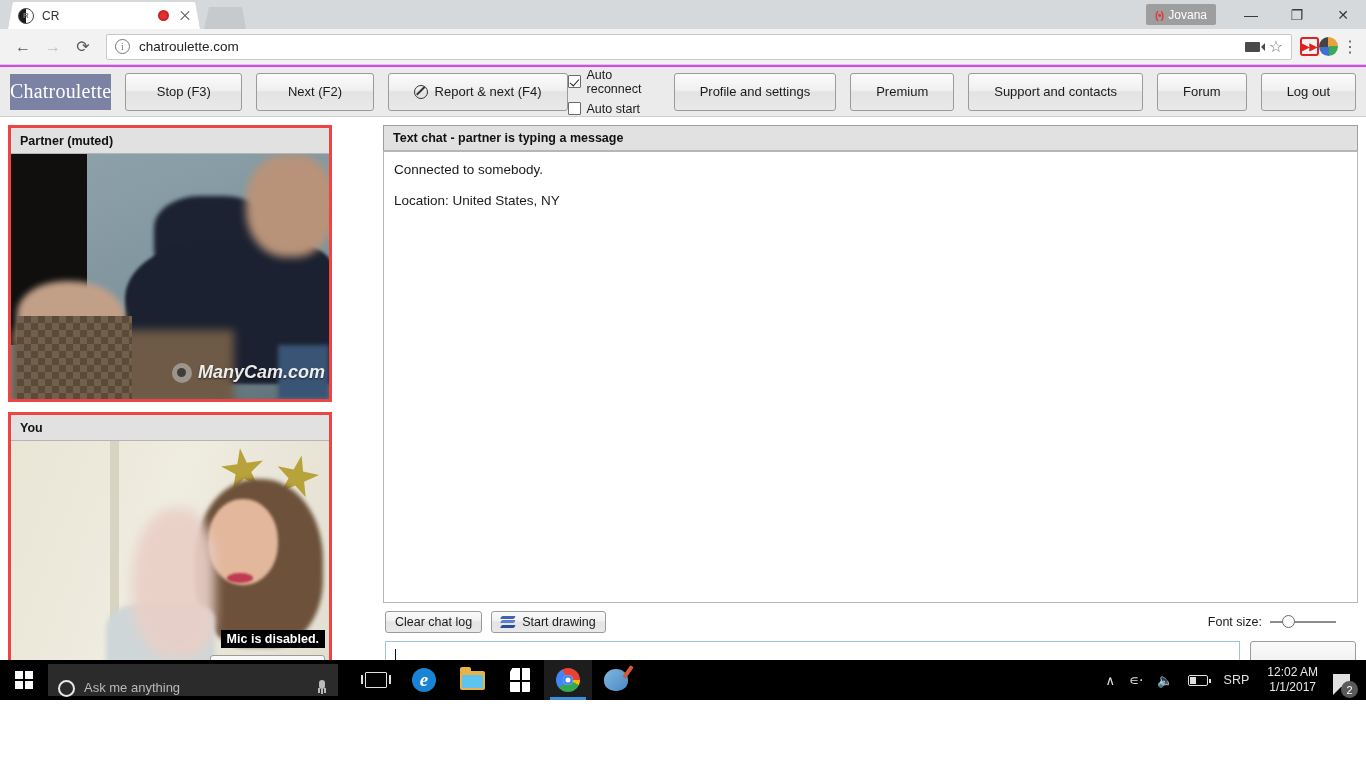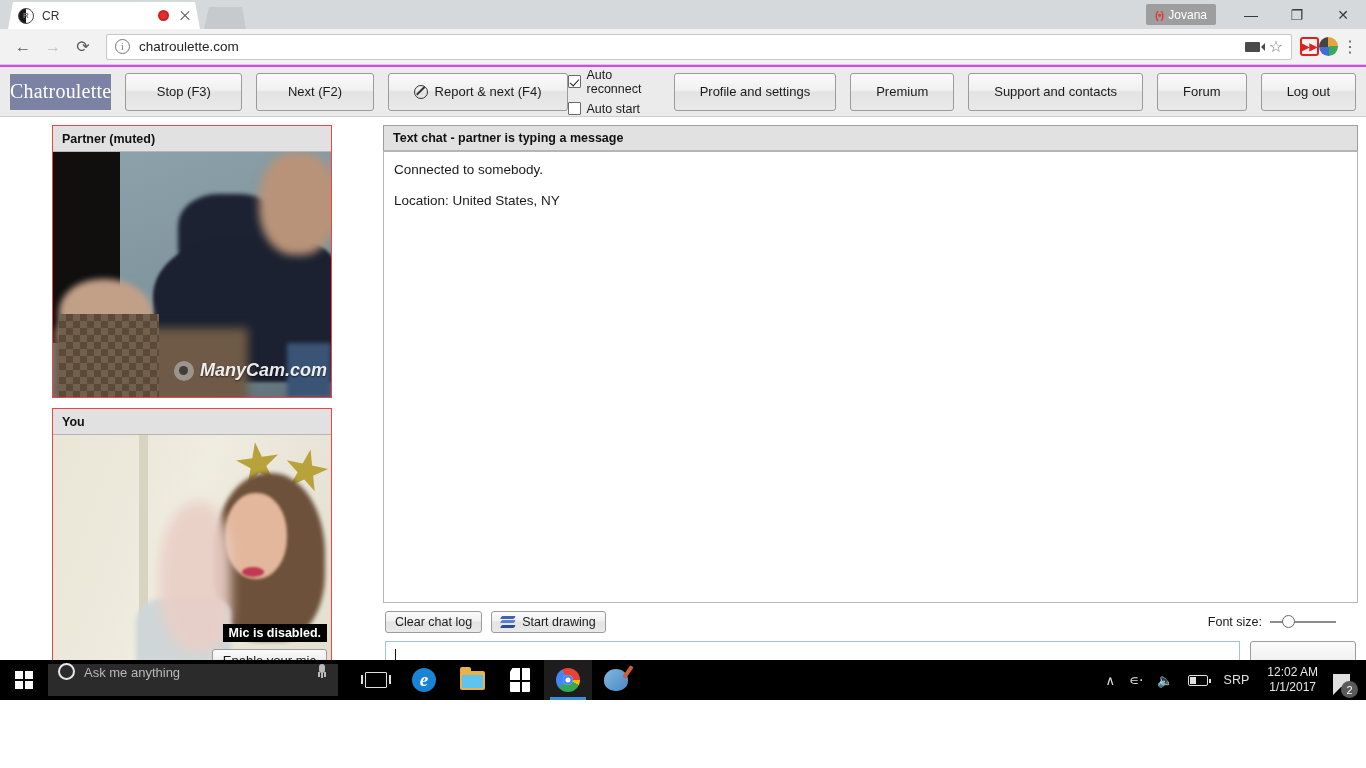--- a/index.html
+++ b/index.html
@@ -196,23 +196,23 @@
     width: 4px; height: 8px;
     border: solid #1a1a1a; border-width: 0 1.8px 1.8px 0;
     transform: rotate(42deg);
   }
 
   
   .cr-main { display: flex; padding: 8px; gap: 8px; height: 580px; }
 
   .left-col { width: 324px; flex: 0 0 324px; display: flex; flex-direction: column; gap: 10px; }
   .vid-panel {
-    border: 1px solid #ef4444;
+    border: 3px solid #ef4444;
     background: #e3e3e3;
-    display: flex; flex-direction: column; margin-left: 44px;
+    display: flex; flex-direction: column;
   }
   .vid-head {
     height: 26px; background: #e1e1e1;
     border-bottom: 1px solid #b5b5b5;
     display: flex; align-items: center;
     padding: 0 9px;
     font-size: 12.5px; font-weight: bold; color: #111;
   }
   .vid-body { position: relative; overflow: hidden; }
   #partner-video-body { height: 245px; background: #2a2a28; }
@@ -347,21 +347,21 @@
   }
   .start-btn {
     width: 48px; height: 40px; flex: 0 0 48px;
     display: flex; align-items: center; justify-content: center;
   }
   .win-logo { width: 18px; height: 18px; display: grid; grid-template-columns: 1fr 1fr; grid-template-rows: 1fr 1fr; gap: 2px; }
   .win-logo span { background: #ffffff; display: block; }
   .cortana {
     width: 290px; flex: 0 0 290px; height: 30px;
     background: #2b2b2b;
-    display: flex; align-items: flex-end; padding: 16px 10px; gap: 9px;
+    display: flex; align-items: flex-start; padding: 16px 10px; gap: 9px;
   }
   .cortana-circle { width: 17px; height: 17px; border-radius: 50%; border: 2px solid #e8e8e8; flex: 0 0 17px; }
   .cortana-text { font-size: 13px; color: #b9b9b9; flex: 1 1 auto; }
   .mic-ico { width: 12px; height: 16px; position: relative; flex: 0 0 12px; }
   .mic-ico::before { content:''; position:absolute; left:3px; top:0; width:6px; height:9px; border-radius:3px; background:#b9b9b9; }
   .mic-ico::after  { content:''; position:absolute; left:5px; top:9px; width:2px; height:5px; background:#b9b9b9;
                      box-shadow: -3px -1px 0 0 #b9b9b9, 3px -1px 0 0 #b9b9b9; }
 
   .tb-icons { display: flex; align-items: center; margin-left: 14px; }
   .tb-item {

